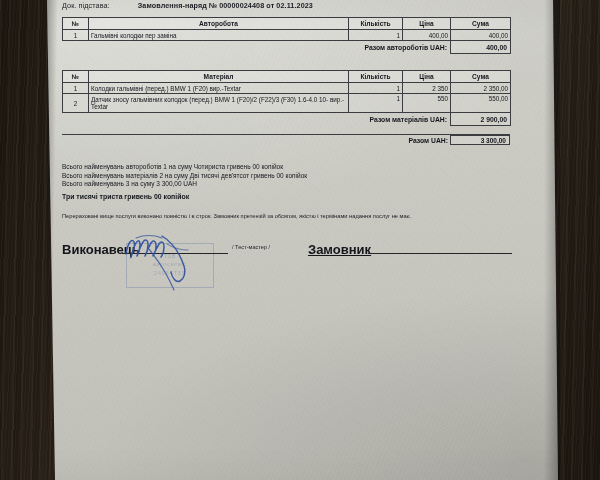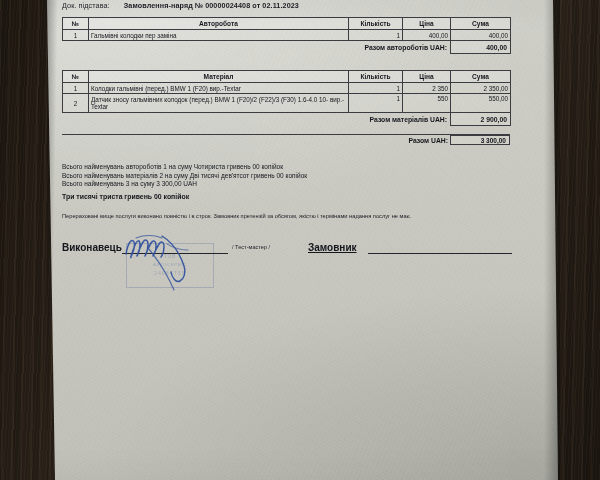--- a/index.html
+++ b/index.html
@@ -90,21 +90,21 @@
   .hdr-line {
     position: absolute;
     left: 62px;
     top: 1px;
     font-size: 7.2px;
     letter-spacing: 0.1px;
     white-space: nowrap;
     color: #1b1d23;
   }
   .hdr-label { font-weight: normal; }
-  .hdr-value { font-weight: bold; margin-left: 14px; }
+  .hdr-value { font-weight: bold; margin-left: 28px; }
 
   table.doc-table {
     position: absolute;
     border-collapse: collapse;
     font-size: 6.3px;
     color: #15171d;
     table-layout: fixed;
   }
   table.doc-table td, table.doc-table th {
     border: 0.7px solid #3a3c42;
@@ -218,21 +218,21 @@
   #sig-row {
     position: absolute;
     left: 62px;
     top: 240px;
     width: 450px;
     height: 16px;
   }
   .sig-label {
     position: absolute;
     top: 2px;
-    font-size: 10px;
+    font-size: 13px;
     font-weight: bold;
     white-space: nowrap;
   }
   #sig-exec-label { left: 0px; }
   #sig-cust-label { left: 246px; text-decoration: underline; }
   .sig-rule {
     position: absolute;
     top: 12.5px;
     height: 0;
     border-top: 1px solid #23252b;

